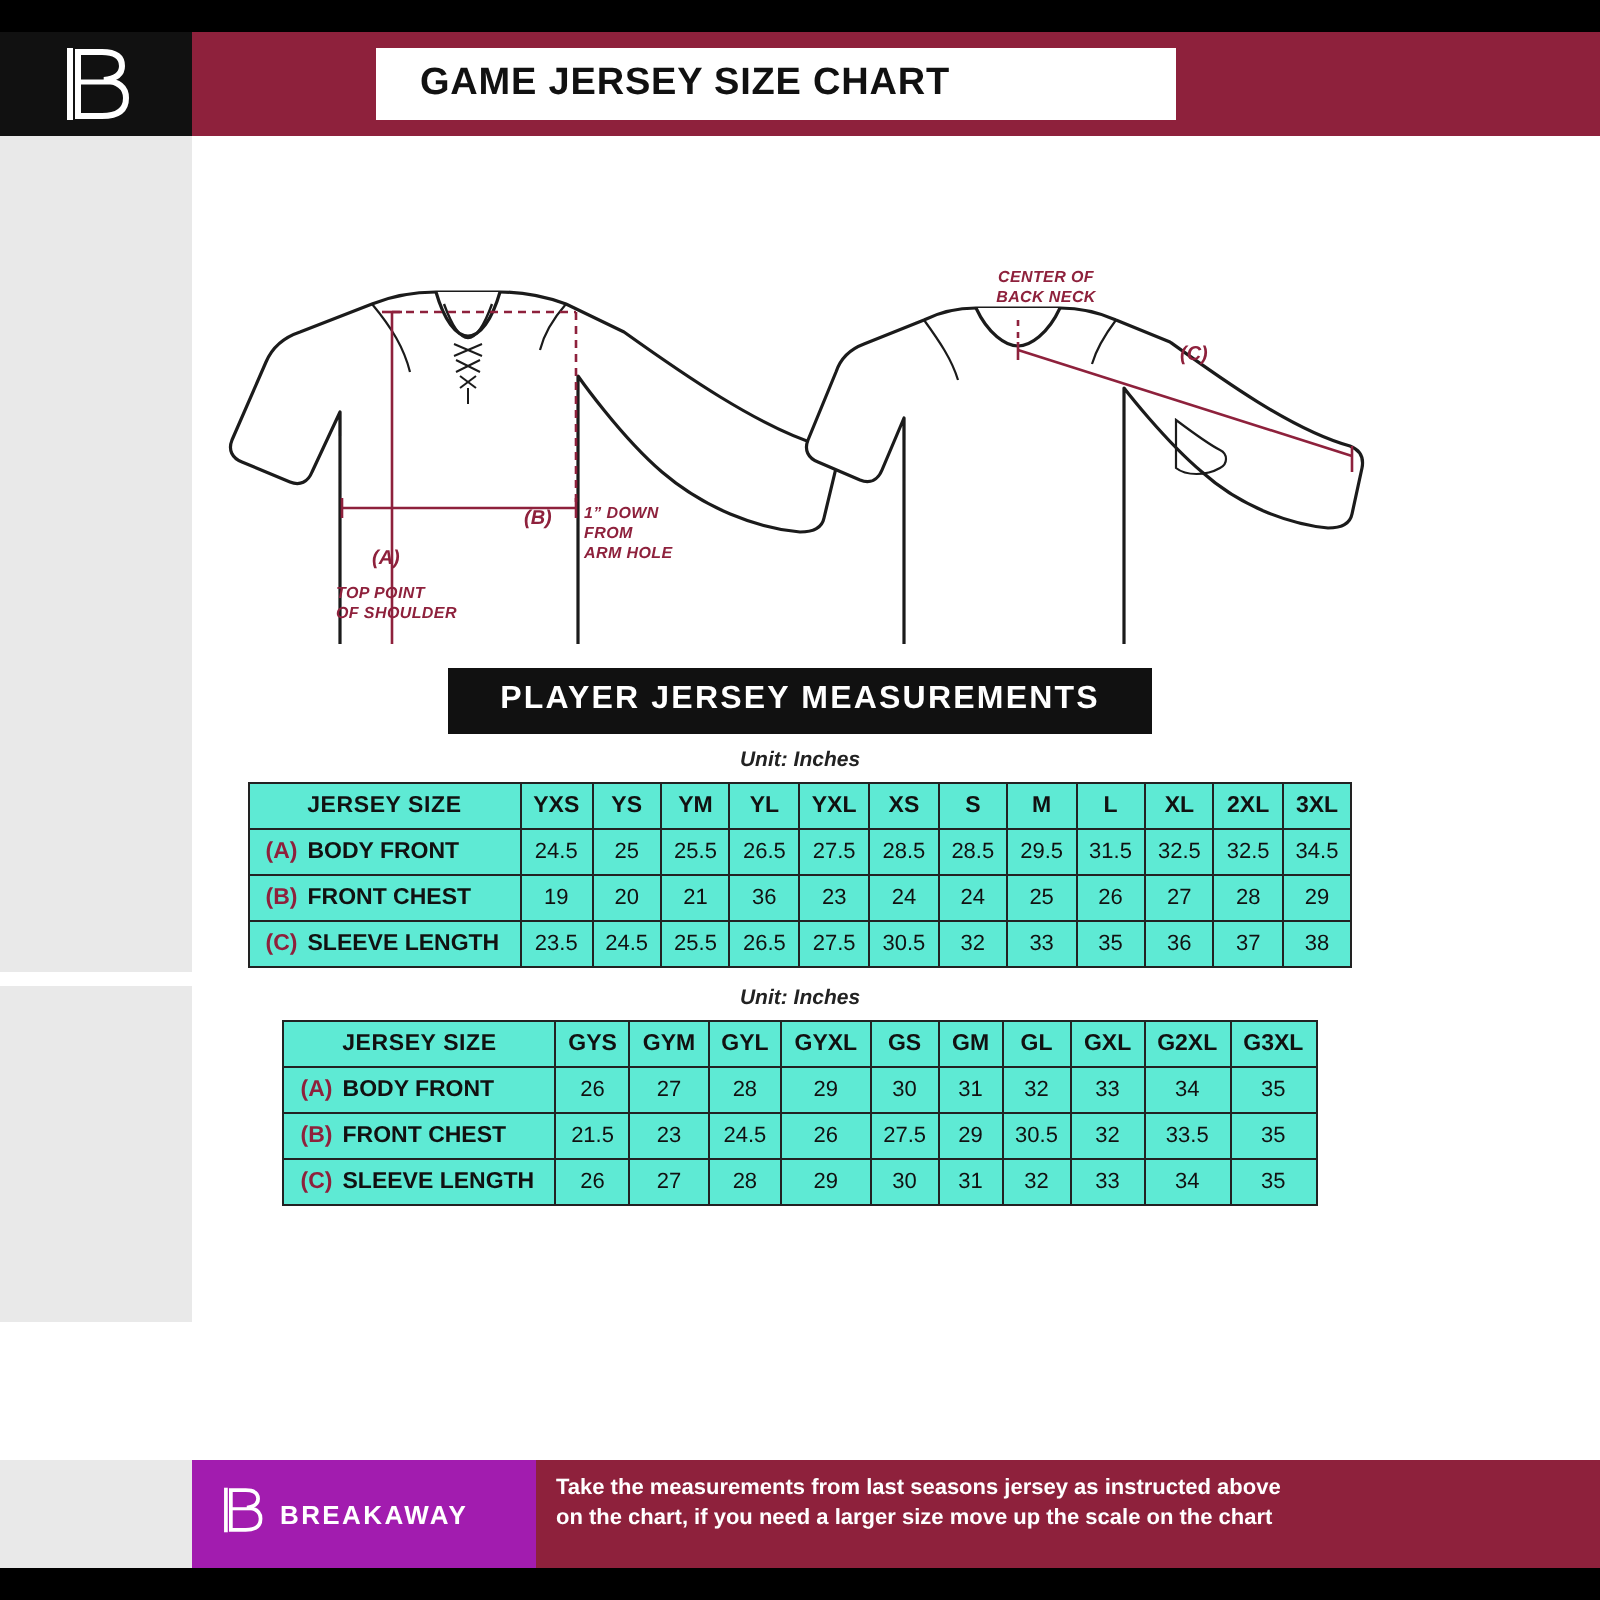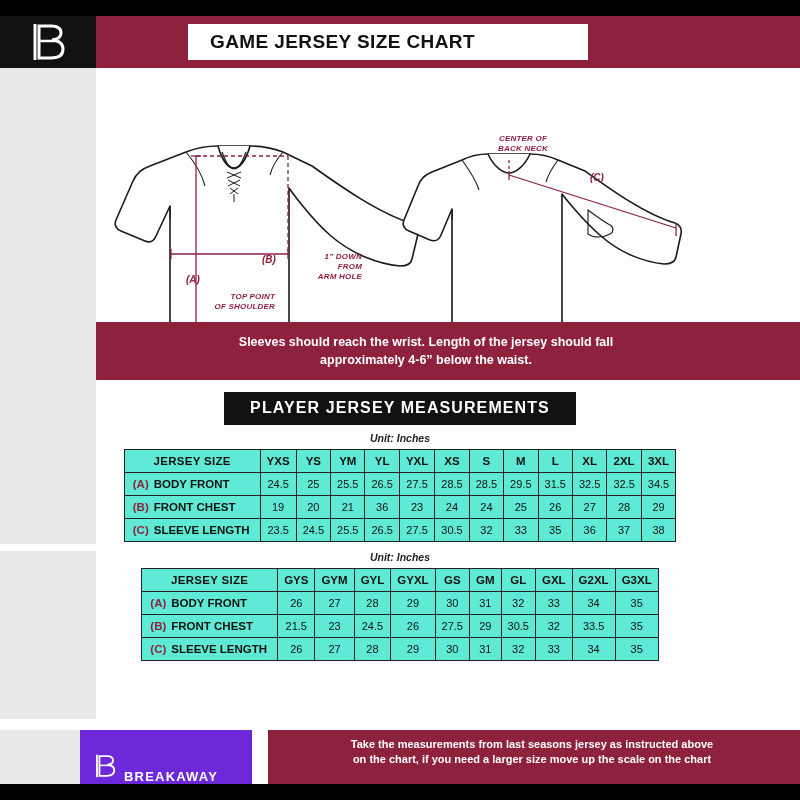--- a/index.html
+++ b/index.html
@@ -87,21 +87,20 @@
   }
   .illus svg { position: absolute; left: 0; top: 0; }
   .ann {
     position: absolute;
     color: #8e213c;
     font-size: 8px;
     font-weight: bold;
     font-style: italic;
     line-height: 1.25;
     letter-spacing: 0.2px;
-    text-align: right;
   }
   .ann-letter {
     position: absolute;
     color: #8e213c;
     font-size: 10px;
     font-weight: bold;
     font-style: italic;
   }
 
   
@@ -204,23 +203,23 @@
 
   
   .footer {
     position: absolute;
     left: 0; bottom: 0;
     width: 800px; height: 54px;
     background: #ffffff;
   }
   .footer .fblack {
     position: absolute;
-    left: 80px; top: 0; width: 172px; height: 54px;
-    background: #6d28d9;
-    display: flex; align-items: flex-end; gap: 6px;
+    left: 96px; top: 0; width: 172px; height: 54px;
+    background: #a21caf;
+    display: flex; align-items: center; gap: 6px;
     padding-left: 12px;
     box-sizing: border-box;
   }
   .footer .fgray-l {
     position: absolute;
     left: 0; top: 0; width: 96px; height: 54px;
     background: #e9e9e9;
   }
   .footer .brand {
     color: #ffffff;
@@ -231,21 +230,20 @@
   .footer .fmaroon {
     position: absolute;
     left: 268px; top: 0; width: 532px; height: 54px;
     background: #8e213c;
     color: #ffffff;
     font-size: 11px;
     font-weight: bold;
     line-height: 1.35;
     padding: 7px 14px 3px 10px;
     box-sizing: border-box;
-    text-align: center;
   }
 </style>
 </head>
 <body>
 
 <div id="page">
   <div class="sheet">
 
     <div class="header">
       <div class="header-maroon-left"></div>
@@ -374,32 +372,24 @@
       <div class="ann-letter" style="left:590px; top:104px;">(C)</div>
 
       <div class="ann-letter" style="left:262px; top:186px;">(B)</div>
 
       <div class="ann-letter" style="left:186px; top:206px;">(A)</div>
 
       <div class="ann" style="left:292px; top:184px; width:70px; white-space:pre-line;">1” DOWN
 FROM
 ARM HOLE</div>
 
-      <div class="ann" style="left:185px; top:224px; width:90px; white-space:pre-line;">TOP POINT
+      <div class="ann" style="left:168px; top:224px; width:90px; white-space:pre-line;">TOP POINT
 OF SHOULDER</div>
     </div>
 
-    <div class="note-bar">
-      <div class="band-left"></div>
-      <div class="band"></div>
-      <div class="note-text">
-        <div>Sleeves should reach the wrist. Length of the jersey should fall</div>
-        <div>approximately 4-6” below the waist.</div>
-      </div>
-    </div>
 
     <div class="section" style="height:164px;">
       <div class="sec-bg-gray"></div>
       <div class="sec-title-wrap">
         <div class="sec-title">PLAYER JERSEY MEASUREMENTS</div>
       </div>
       <div class="unit">Unit: Inches</div>
       <table class="sizes">
         <thead>
           <tr>

